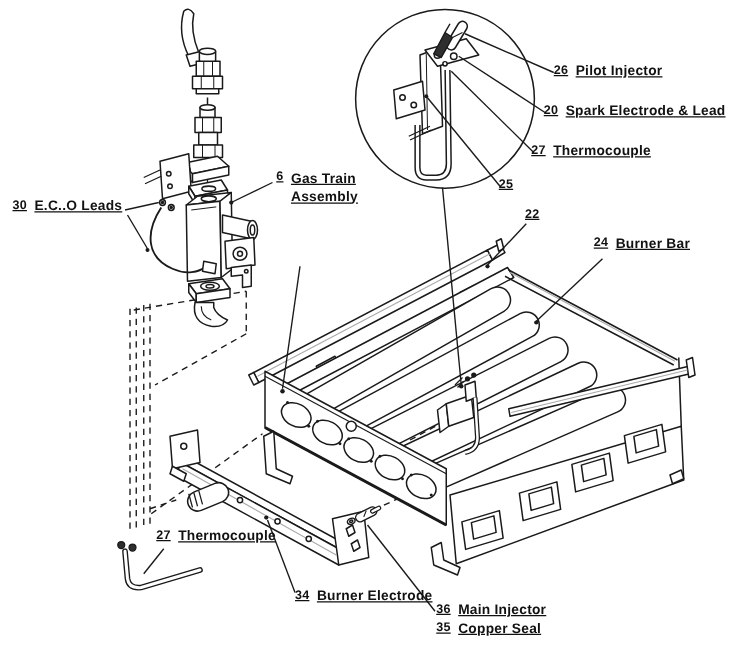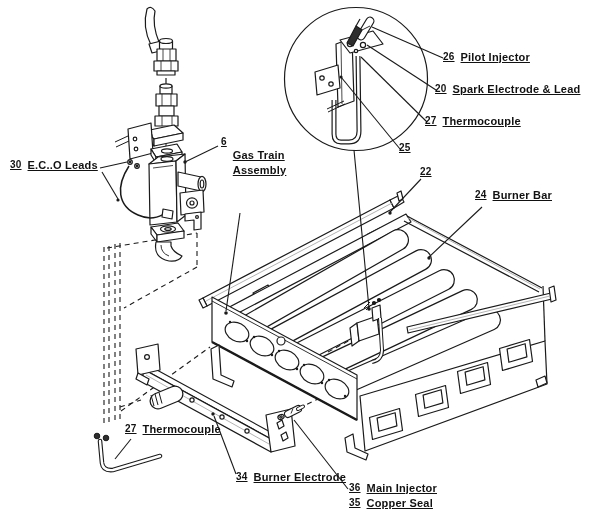--- a/index.html
+++ b/index.html
@@ -3,21 +3,21 @@
 <meta charset="utf-8">
 <style>
   html,body{margin:0;padding:0;background:#fff;}
   .stage{position:relative;width:600px;height:529px;background:#fff;overflow:hidden;
          font-family:"Liberation Sans",sans-serif;}
   .stage svg{position:absolute;left:0;top:0;}
   .callout{position:absolute;display:flex;gap:6px;color:#111;
            font:bold 11px "Liberation Sans",sans-serif;letter-spacing:.2px;}
   .callout .n{font-size:10px;flex:none;text-decoration:underline;}
   .callout .t{white-space:nowrap;text-decoration:underline;}
-  .callout.wrap62 .t{white-space:normal;max-width:62px;line-height:1.32;margin-top:12px;}
+  .callout.wrap62 .t{white-space:normal;max-width:62px;line-height:1.32;}
   .callout.wrap68 .t{white-space:normal;max-width:68px;line-height:1.27;}
 </style>
 </head>
 <body>
 
 <div class="stage">
 <svg width="600" height="529" viewBox="0 0 600 529">
 
   <g stroke="#1a1a1a" stroke-width="1.1" fill="none" stroke-dasharray="5 4">
     <path d="M104,247 V424"></path>

